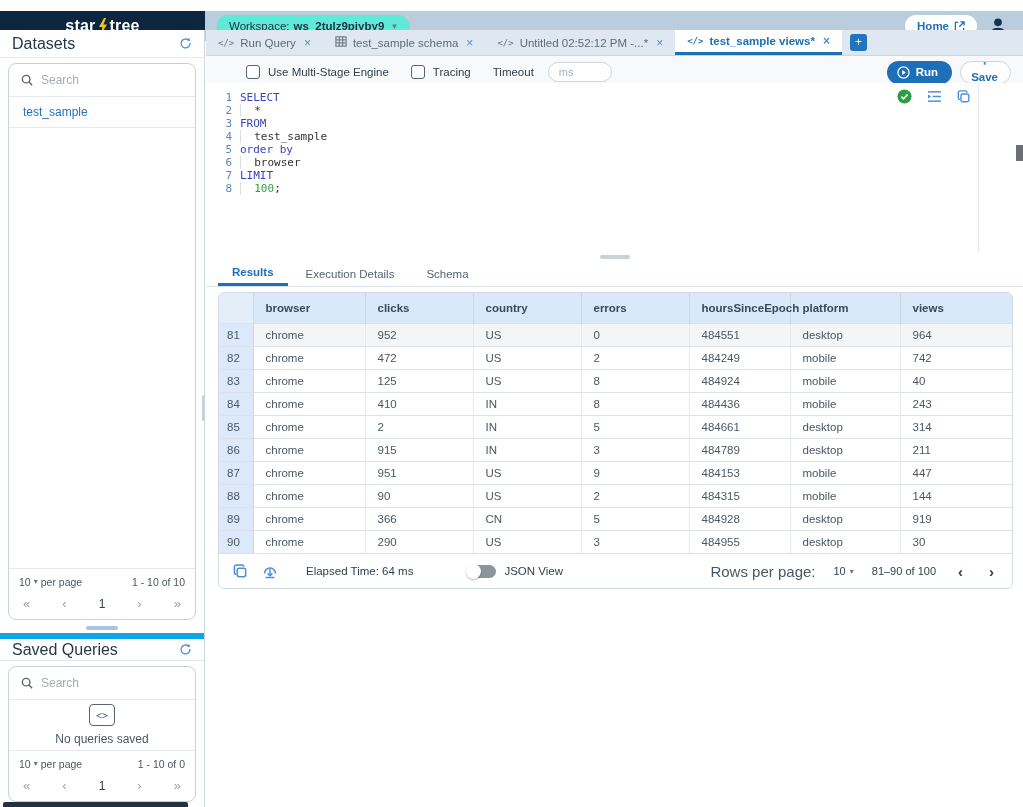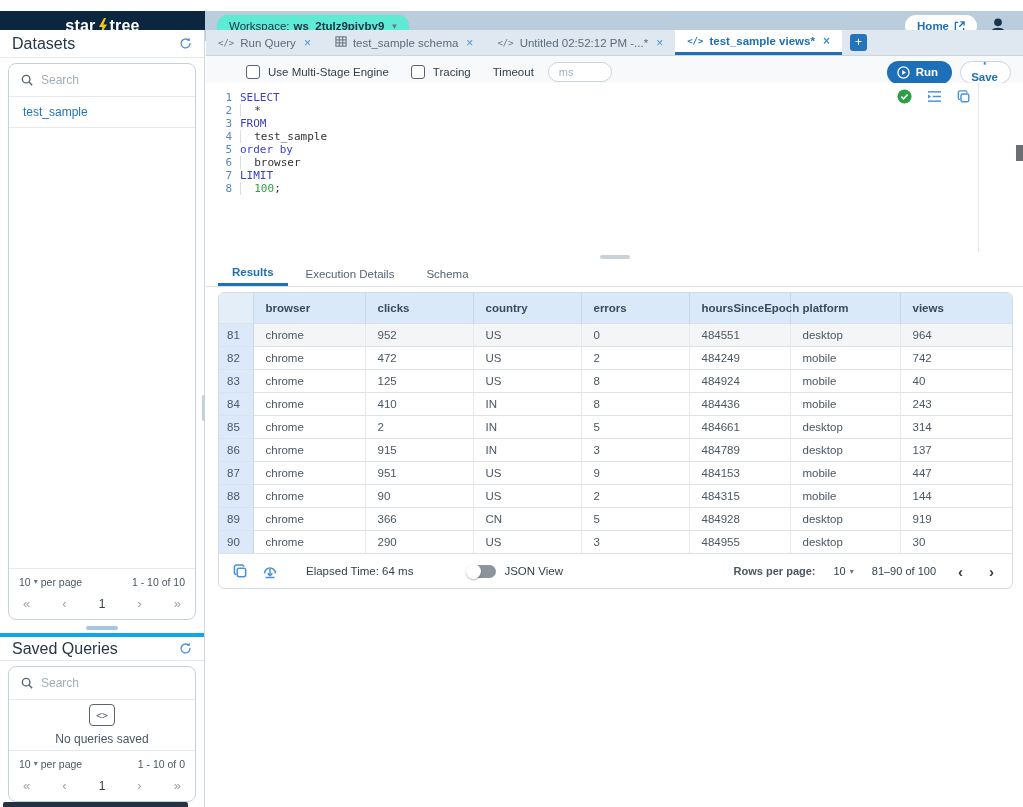--- a/index.html
+++ b/index.html
@@ -15,21 +15,21 @@
   .workspace-pill { background:#5eead4; border:none; border-radius:12px; height:22px; padding:0 12px; font-size:11.5px; color:#21344a; display:flex; align-items:center; gap:4px; cursor:pointer; font-family:inherit; box-shadow:0 1px 2px rgba(0,0,0,.08); }
   .workspace-pill b { font-weight:bold; }
   .caret { color:#6a7885; font-size:9px; margin-left:4px; }
   .topbar-actions { display:flex; align-items:flex-end; gap:10px; }
   .home-btn { background:#fff; border:none; border-radius:12px; height:22px; padding:0 12px; font-size:11.5px; color:#1d6fb7; font-weight:bold; display:flex; align-items:center; gap:5px; cursor:pointer; font-family:inherit; }
   .avatar { width:22px; height:22px; border-radius:50%; display:flex; align-items:center; justify-content:center; }
 
   
   .sidebar { position:absolute; top:30px; left:0; width:205px; height:777px; background:#fff; border-right:1px solid #ccd6de; display:flex; flex-direction:column; }
   .panel-header { height:28px; display:flex; align-items:center; justify-content:space-between; padding:0 12px; border-bottom:1px solid #e3e8ec; flex:0 0 auto; }
-  .panel-header.saved { border-top:4px solid #0ea5e9; margin-top:2px; }
+  .panel-header.saved { border-top:6px solid #0ea5e9; margin-top:2px; }
   .panel-title { font-size:16px; font-weight:normal; color:#273749; }
   .refresh-btn { background:none; border:none; cursor:pointer; padding:0; display:flex; }
   .card { margin:5px 8px; border:1px solid #c6d2db; border-radius:8px; display:flex; flex-direction:column; overflow:hidden; background:#fff; }
   .datasets-card { height:584px; }
   .saved-card { height:142px; }
   .search-row { display:flex; align-items:center; gap:8px; padding:0 12px; height:33px; border-bottom:1px solid #e6eaee; flex:0 0 auto; }
   .search-row input { border:none; outline:none; font-size:12px; color:#32414e; width:130px; font-family:inherit; }
   .search-row input::placeholder { color:#a3adb5; }
   .ds-list { flex:1 1 auto; }
   .ds-item { height:31px; display:flex; align-items:center; padding:0 14px; border-bottom:1px solid #e6eaee; font-size:12px; color:#2374bb; cursor:pointer; }
@@ -100,21 +100,21 @@
   table.results tbody tr:first-child td:not(.rownum) { background:#f4f5f6; }
 
   .results-foot { display:flex; align-items:center; height:35px; border-top:1px solid #dde2e7; padding:0 14px; gap:14px; }
   .foot-icon { display:flex; cursor:pointer; }
   .elapsed { font-size:11.5px; color:#32414e; margin-left:14px; }
   .toggle-wrap { display:flex; align-items:center; gap:8px; margin-left:40px; }
   .toggle { width:29px; height:13px; border-radius:7px; background:#8d959c; position:relative; cursor:pointer; }
   .toggle .knob { position:absolute; left:-1px; top:-1px; width:15px; height:15px; border-radius:50%; background:#fff; box-shadow:0 1px 2px rgba(0,0,0,.3); }
   .toggle-label { font-size:11.5px; color:#32414e; }
   .foot-right { margin-left:auto; display:flex; align-items:center; gap:18px; }
-  .rpp-label { font-size:11px; color:#4a5763;font-weight:bold; }
+  .rpp-label { font-size:15px; color:#4a5763; }
   .rpp-value { font-size:11px; color:#32414e; display:flex; align-items:center; gap:4px; cursor:pointer; }
   .range-text { font-size:11px; color:#32414e; }
   .nav-btn { background:none; border:none; font-size:15px; font-weight:bold; color:#32414e; cursor:pointer; padding:0 4px; font-family:inherit; }
 </style>
 </head>
 <body>
 
 <div class="app">
 
   <header class="topbar">
@@ -436,21 +436,21 @@
               <td class="cell">314</td>
             </tr>
             <tr>
               <td class="rownum">86</td>
               <td class="cell">chrome</td>
               <td class="cell">915</td>
               <td class="cell">IN</td>
               <td class="cell">3</td>
               <td class="cell">484789</td>
               <td class="cell">desktop</td>
-              <td class="cell">137</td>
+              <td class="cell">211</td>
             </tr>
             <tr>
               <td class="rownum">87</td>
               <td class="cell">chrome</td>
               <td class="cell">951</td>
               <td class="cell">US</td>
               <td class="cell">9</td>
               <td class="cell">484153</td>
               <td class="cell">mobile</td>
               <td class="cell">447</td>

